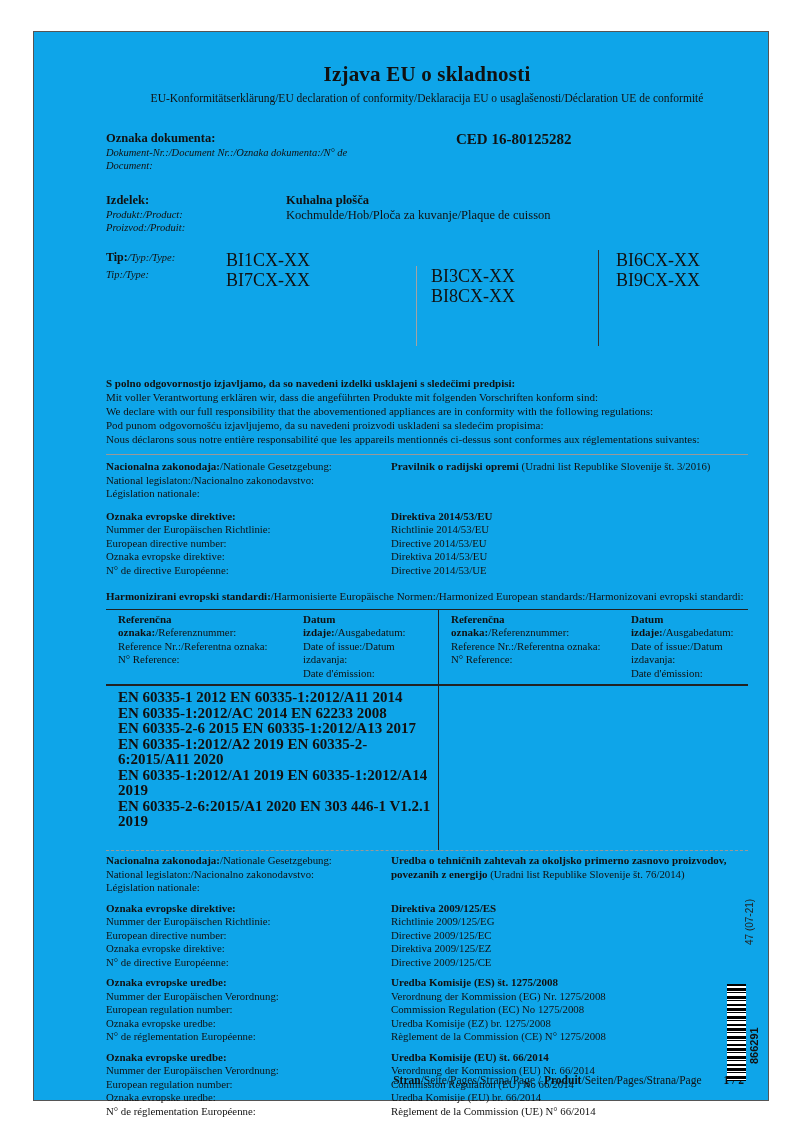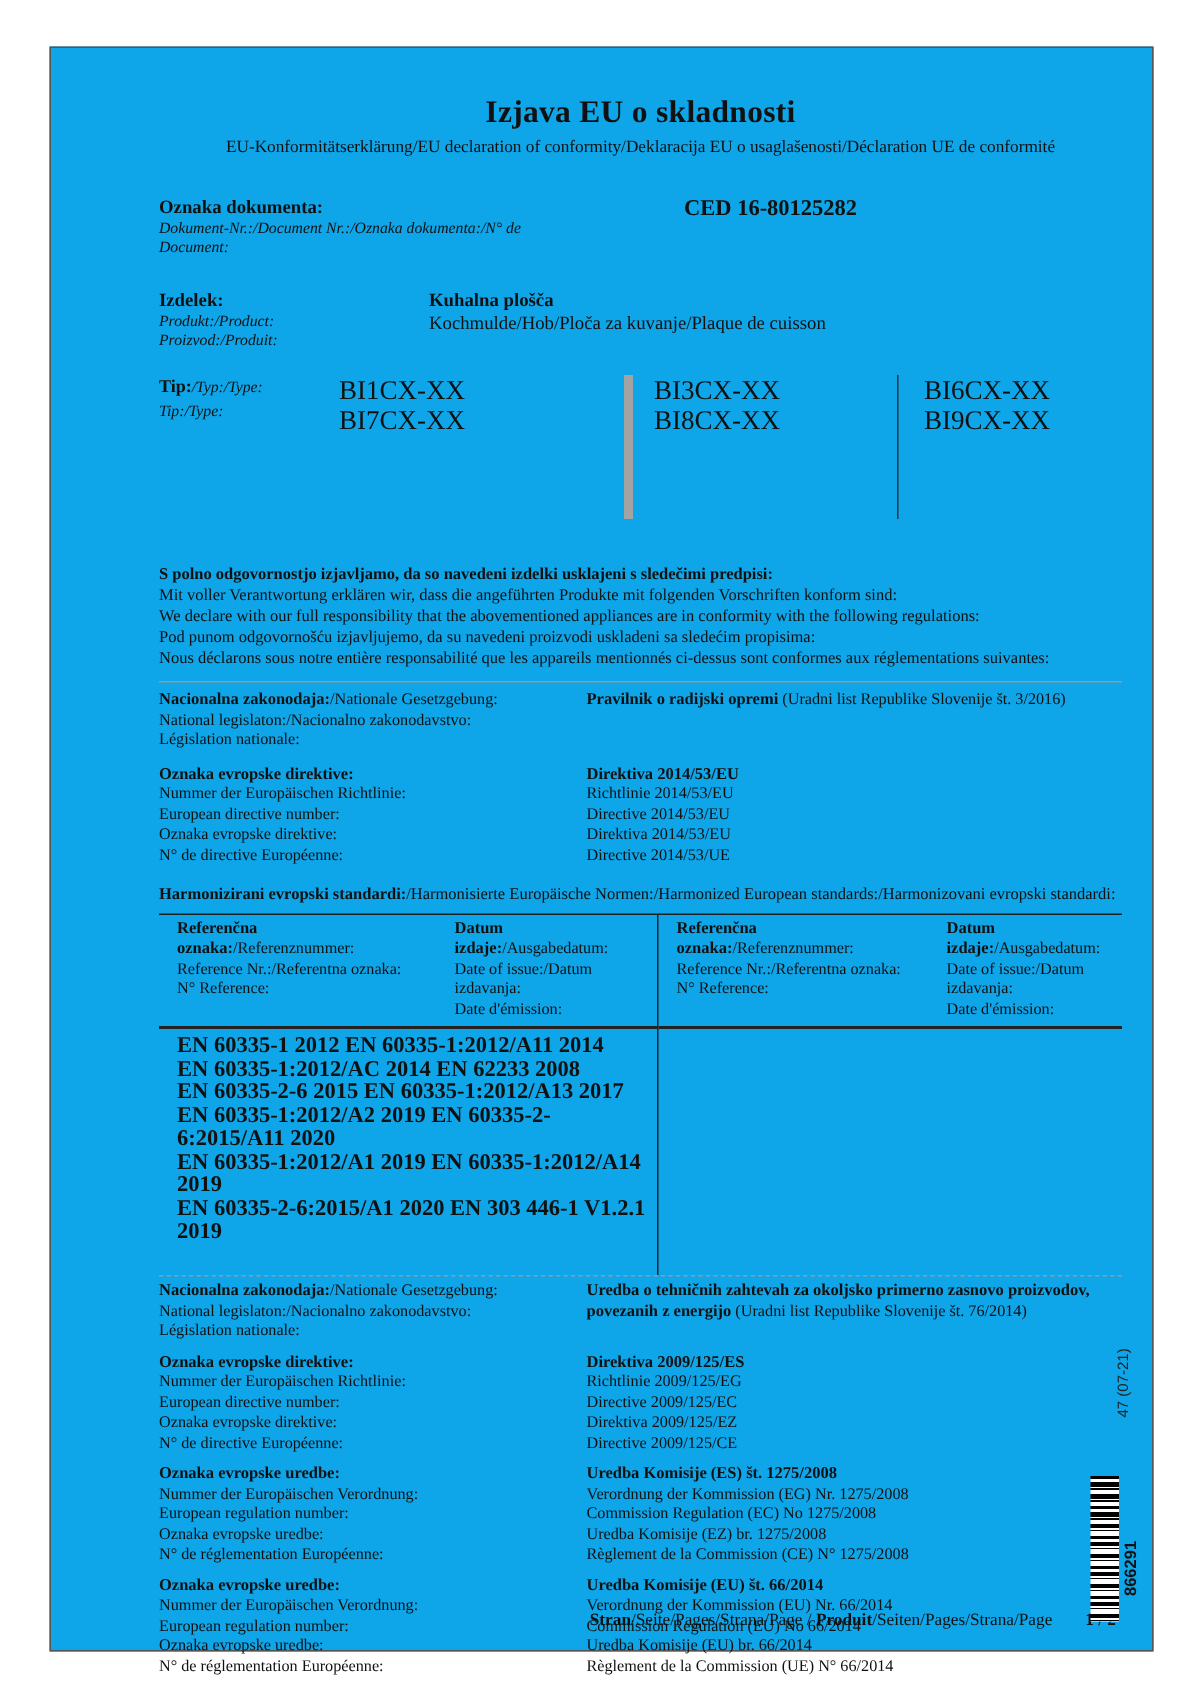--- a/index.html
+++ b/index.html
@@ -14,21 +14,21 @@
   .row2{display:grid;grid-template-columns:285px 1fr;}
   .row-product{display:grid;grid-template-columns:180px 1fr;}
   .docrow{margin-top:27px;}
   .doclabel{font-size:12.5px;font-weight:bold;}
   .docnum{font-size:15px;font-weight:bold;padding-left:65px;}
   .prodrow{margin-top:21px;}
   .prodname{font-size:12.5px;}
   .typesrow{display:flex;margin-top:16px;min-height:96px;}
   .tcol1{width:120px;}
   .tcol2{width:190px;}
-  .tcol3{width:182px;border-left:6px solid #a3a3a3;padding-left:14px;box-sizing:border-box;}
+  .tcol3{width:182px;border-left:1px solid #a3a3a3;padding-left:14px;box-sizing:border-box;margin-top:16px;}
   .tcol4{flex:1;border-left:1px solid #333;padding-left:17px;box-sizing:border-box;}
   .tiplabel{font-size:12px;}
   .typeval{font-size:18px;font-weight:normal;line-height:20px;}
   .decl{margin-top:30px;font-size:11px;line-height:14px;}
   .grayline{border:none;border-top:1px solid #999;margin:8px 0 5px 0;}
   .block{margin-top:9px;}
   .lab{font-size:10.8px;line-height:13.5px;}
   .labb{font-size:11px;line-height:13.5px;font-weight:bold;}
   .stdheading{margin-top:13px;font-size:11px;line-height:13.5px;}
   .stdtable{margin-top:5px;border-top:1px solid #222;border-bottom:1px dashed #999;display:grid;grid-template-columns:332px 1fr;}

